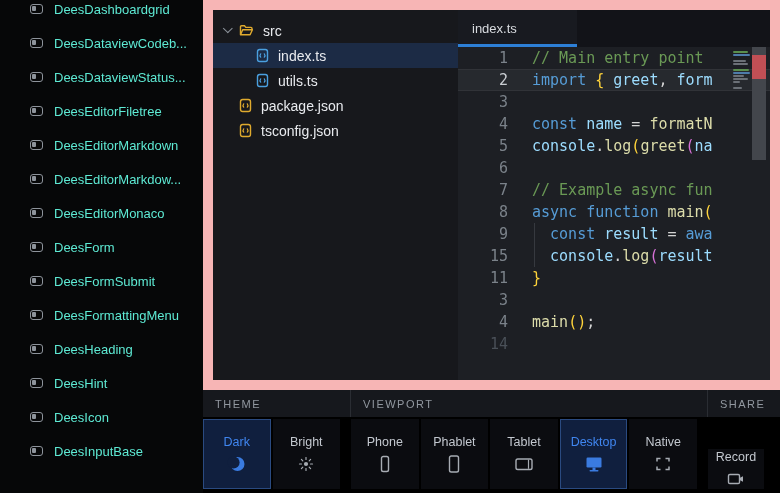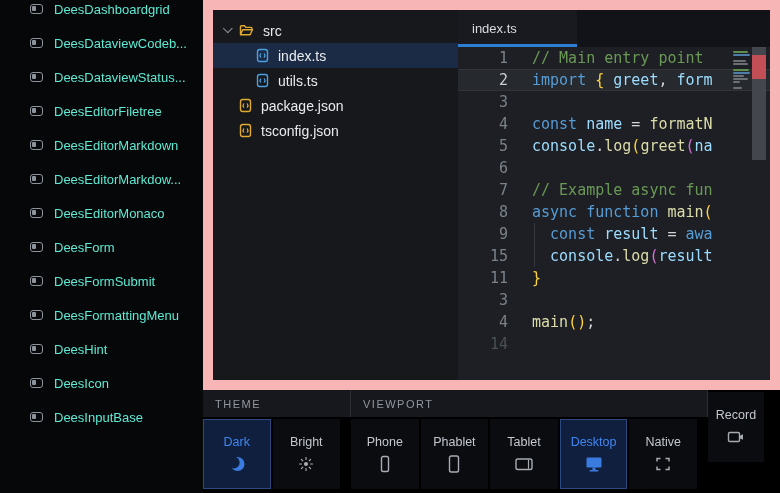--- a/index.html
+++ b/index.html
@@ -54,21 +54,21 @@
   .mm-gap { height:3px; }
   .scroll-track { position:absolute; left:294px; top:0; width:14px; height:113px; background:#43464c; cursor:pointer; }
   .red-marker { position:absolute; left:0; top:8px; width:14px; height:24px; background:#c14f55; }
 
   
   .toolbar { position:absolute; left:203px; top:390px; width:577px; height:103px; background:#000; display:flex; }
   .tb-section { display:flex; flex-direction:column; height:103px; }
   .tb-header { height:27px; background:#16181d; display:flex; align-items:center; padding-left:12px; font-size:11px; letter-spacing:1.5px; color:#9298a0; border-right:1px solid #2a2d33; }
   .tb-section:last-child .tb-header { border-right:none; }
   .tb-btns { height:72px; display:flex; gap:2px; padding-top:2px; padding-right:11px; background:#000; }
-  .tb-section:last-child .tb-btns { padding-right:16px; }
+  .tb-section:last-child .tb-btns { padding-right:16px;align-items:flex-end; }
   .tb-btn { flex:1; background:#0b0c10; border:1px solid transparent; display:flex; flex-direction:column; align-items:center; justify-content:center; gap:6px; font-size:12.5px; color:#c3c8cf; cursor:pointer; }
   .tb-btn.sel { background:#101f3e; border-color:#2a4a80; color:#4086f0; }
   .tb-btn svg { display:block; }
 </style>
 </head>
 <body>
 
 <div class="stage">
 
   <aside class="sidebar">
@@ -124,20 +124,26 @@
         <div class="sb-item">
           <div class="sb-inner">
             <span class="sb-icon"></span>
             <span class="sb-label">DeesFormSubmit</span>
           </div>
         </div>
         <div class="sb-item">
           <div class="sb-inner">
             <span class="sb-icon"></span>
             <span class="sb-label">DeesFormattingMenu</span>
+          </div>
+        </div>
+        <div class="sb-item">
+          <div class="sb-inner">
+            <span class="sb-icon"></span>
+            <span class="sb-label">DeesHeading</span>
           </div>
         </div>
         <div class="sb-item">
           <div class="sb-inner">
             <span class="sb-icon"></span>
             <span class="sb-label">DeesHint</span>
           </div>
         </div>
         <div class="sb-item">
           <div class="sb-inner">
@@ -324,20 +330,21 @@
                   <path d="M12.5 3.5 H16 V6.5"></path>
                   <path d="M16 11.5 V14.5 H12.5"></path>
                   <path d="M7.5 14.5 H4 V11.5"></path>
                 </g>
               </svg>
             </span>
           </div>
         </div>
       </div>
       <div class="tb-section" style="flex: 1 1 0%;">
+        <div class="tb-header">SHARE</div>
         <div class="tb-btns">
           <div class="tb-btn">
             <span>Record</span>
             <span>
               <svg width="20" height="18" viewBox="0 0 20 18">
                 <rect x="2.5" y="4.5" width="11" height="9" rx="1.3" fill="none" stroke="#a7acb3" stroke-width="1.4"></rect>
                 <path d="M13.5 8 L17 6.2 V11.8 L13.5 10 Z" fill="#a7acb3"></path>
               </svg>
             </span>
           </div>

